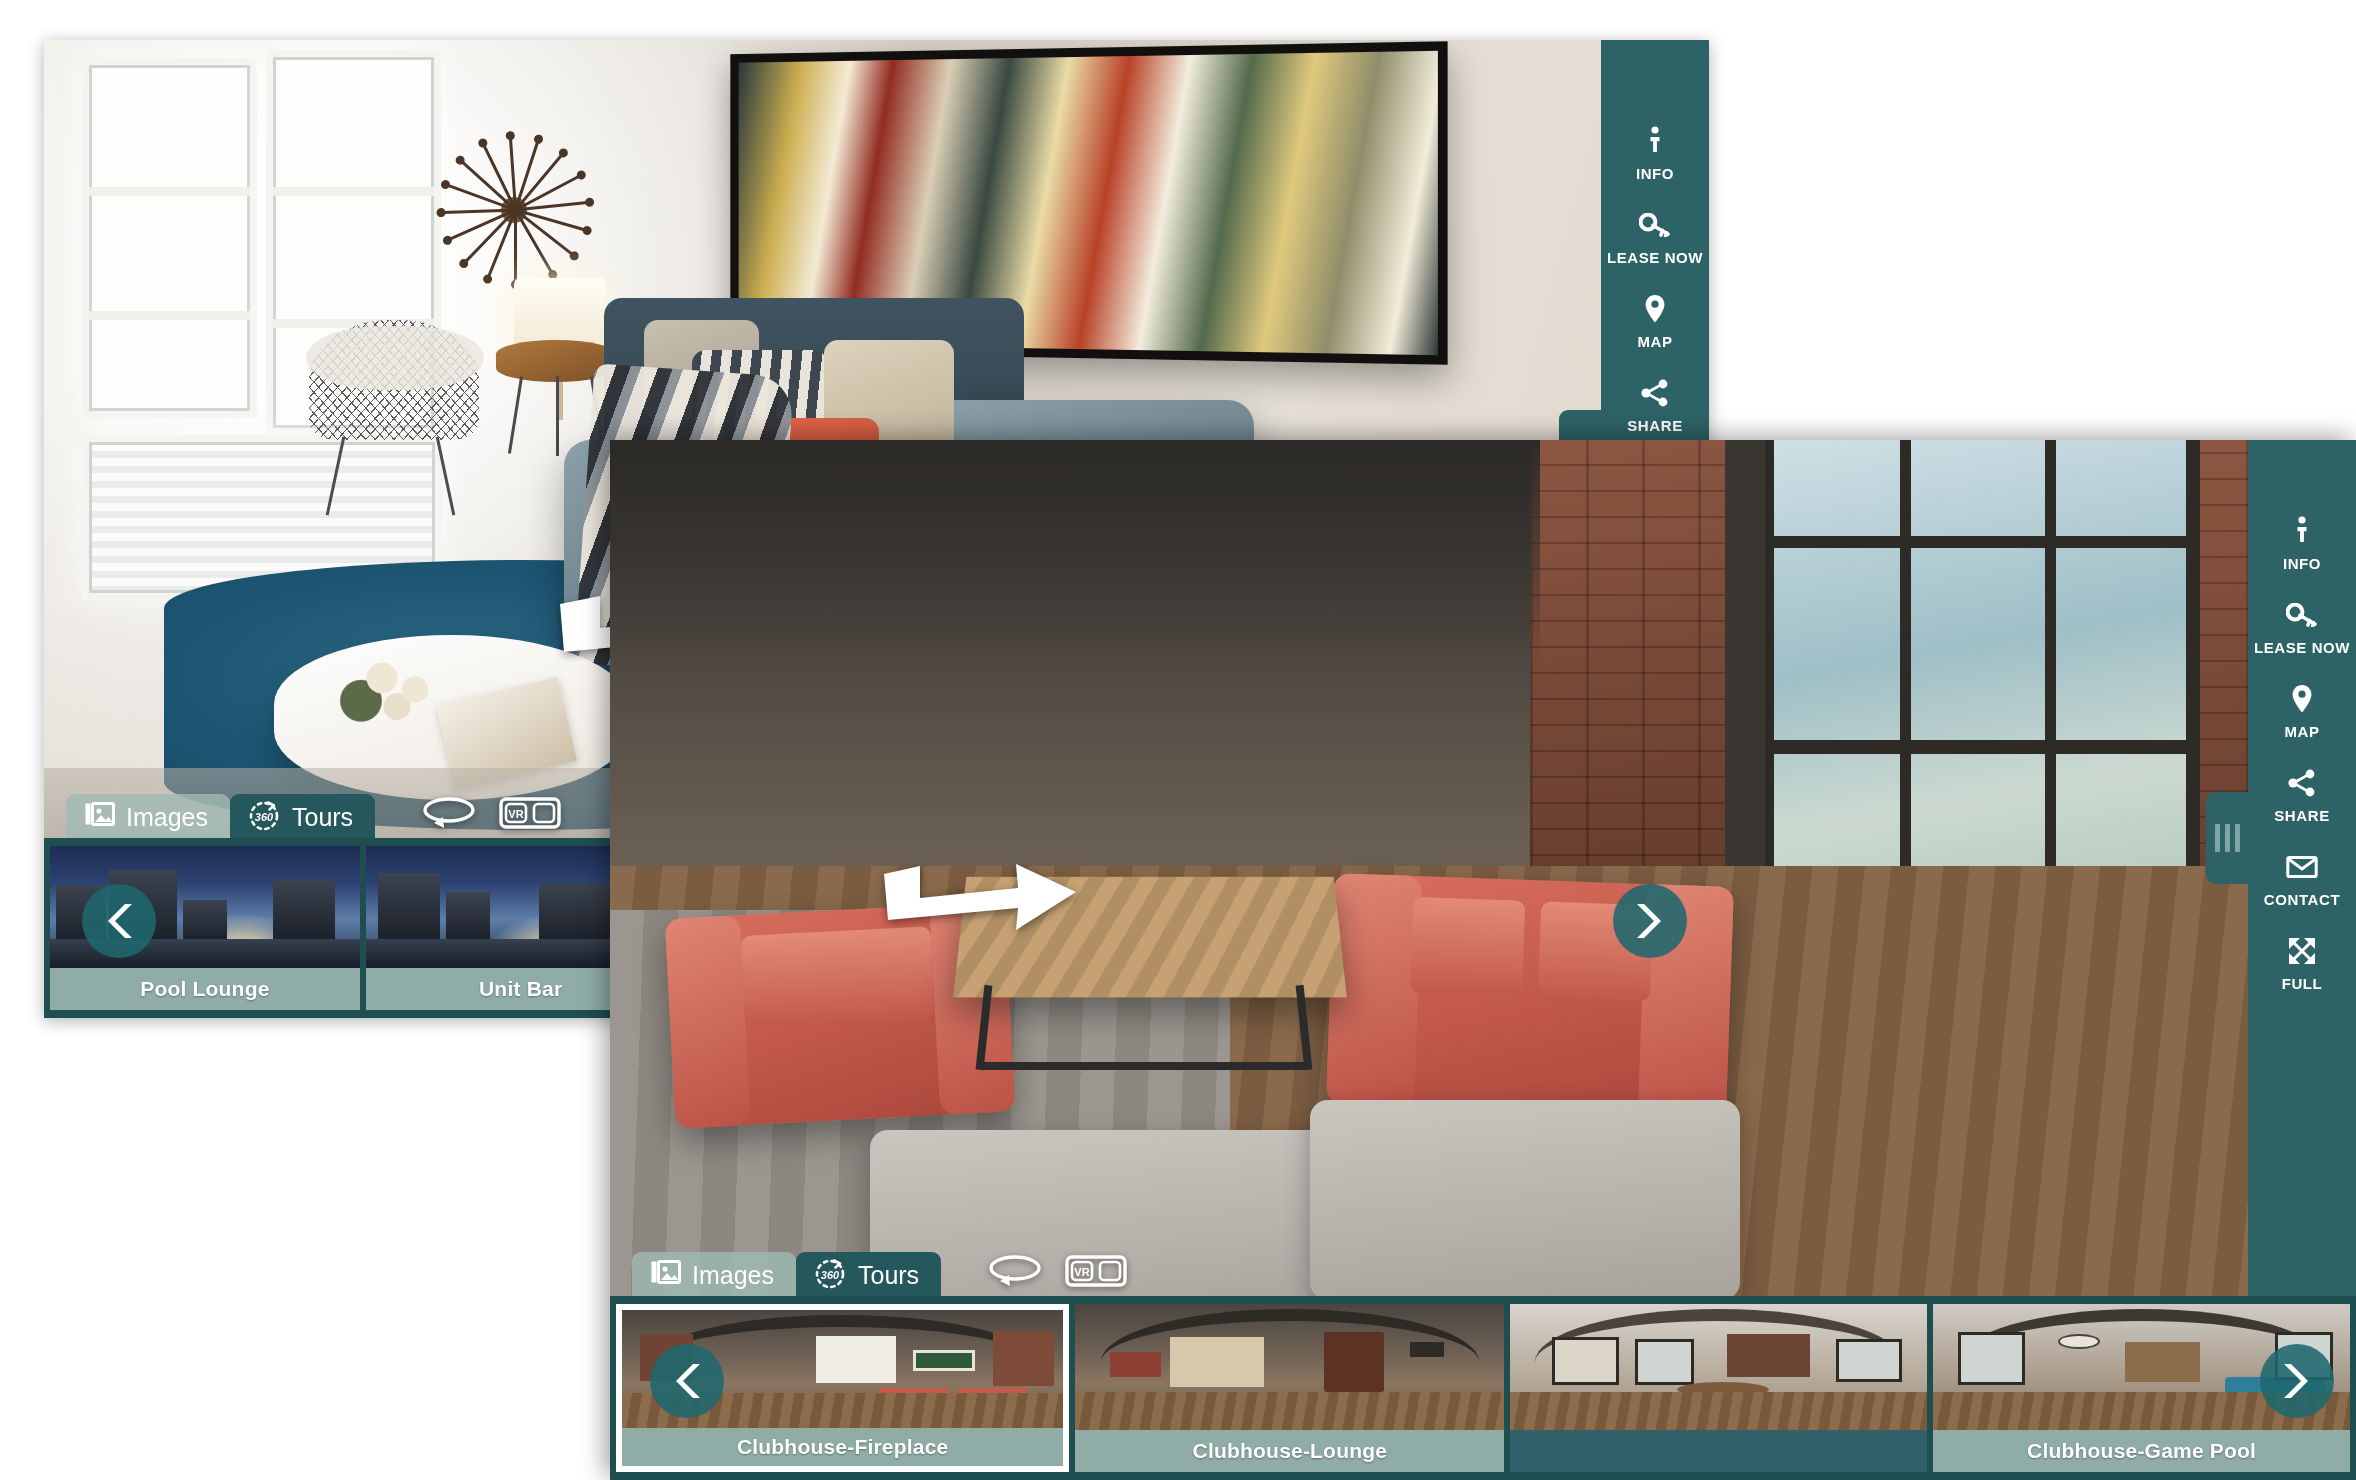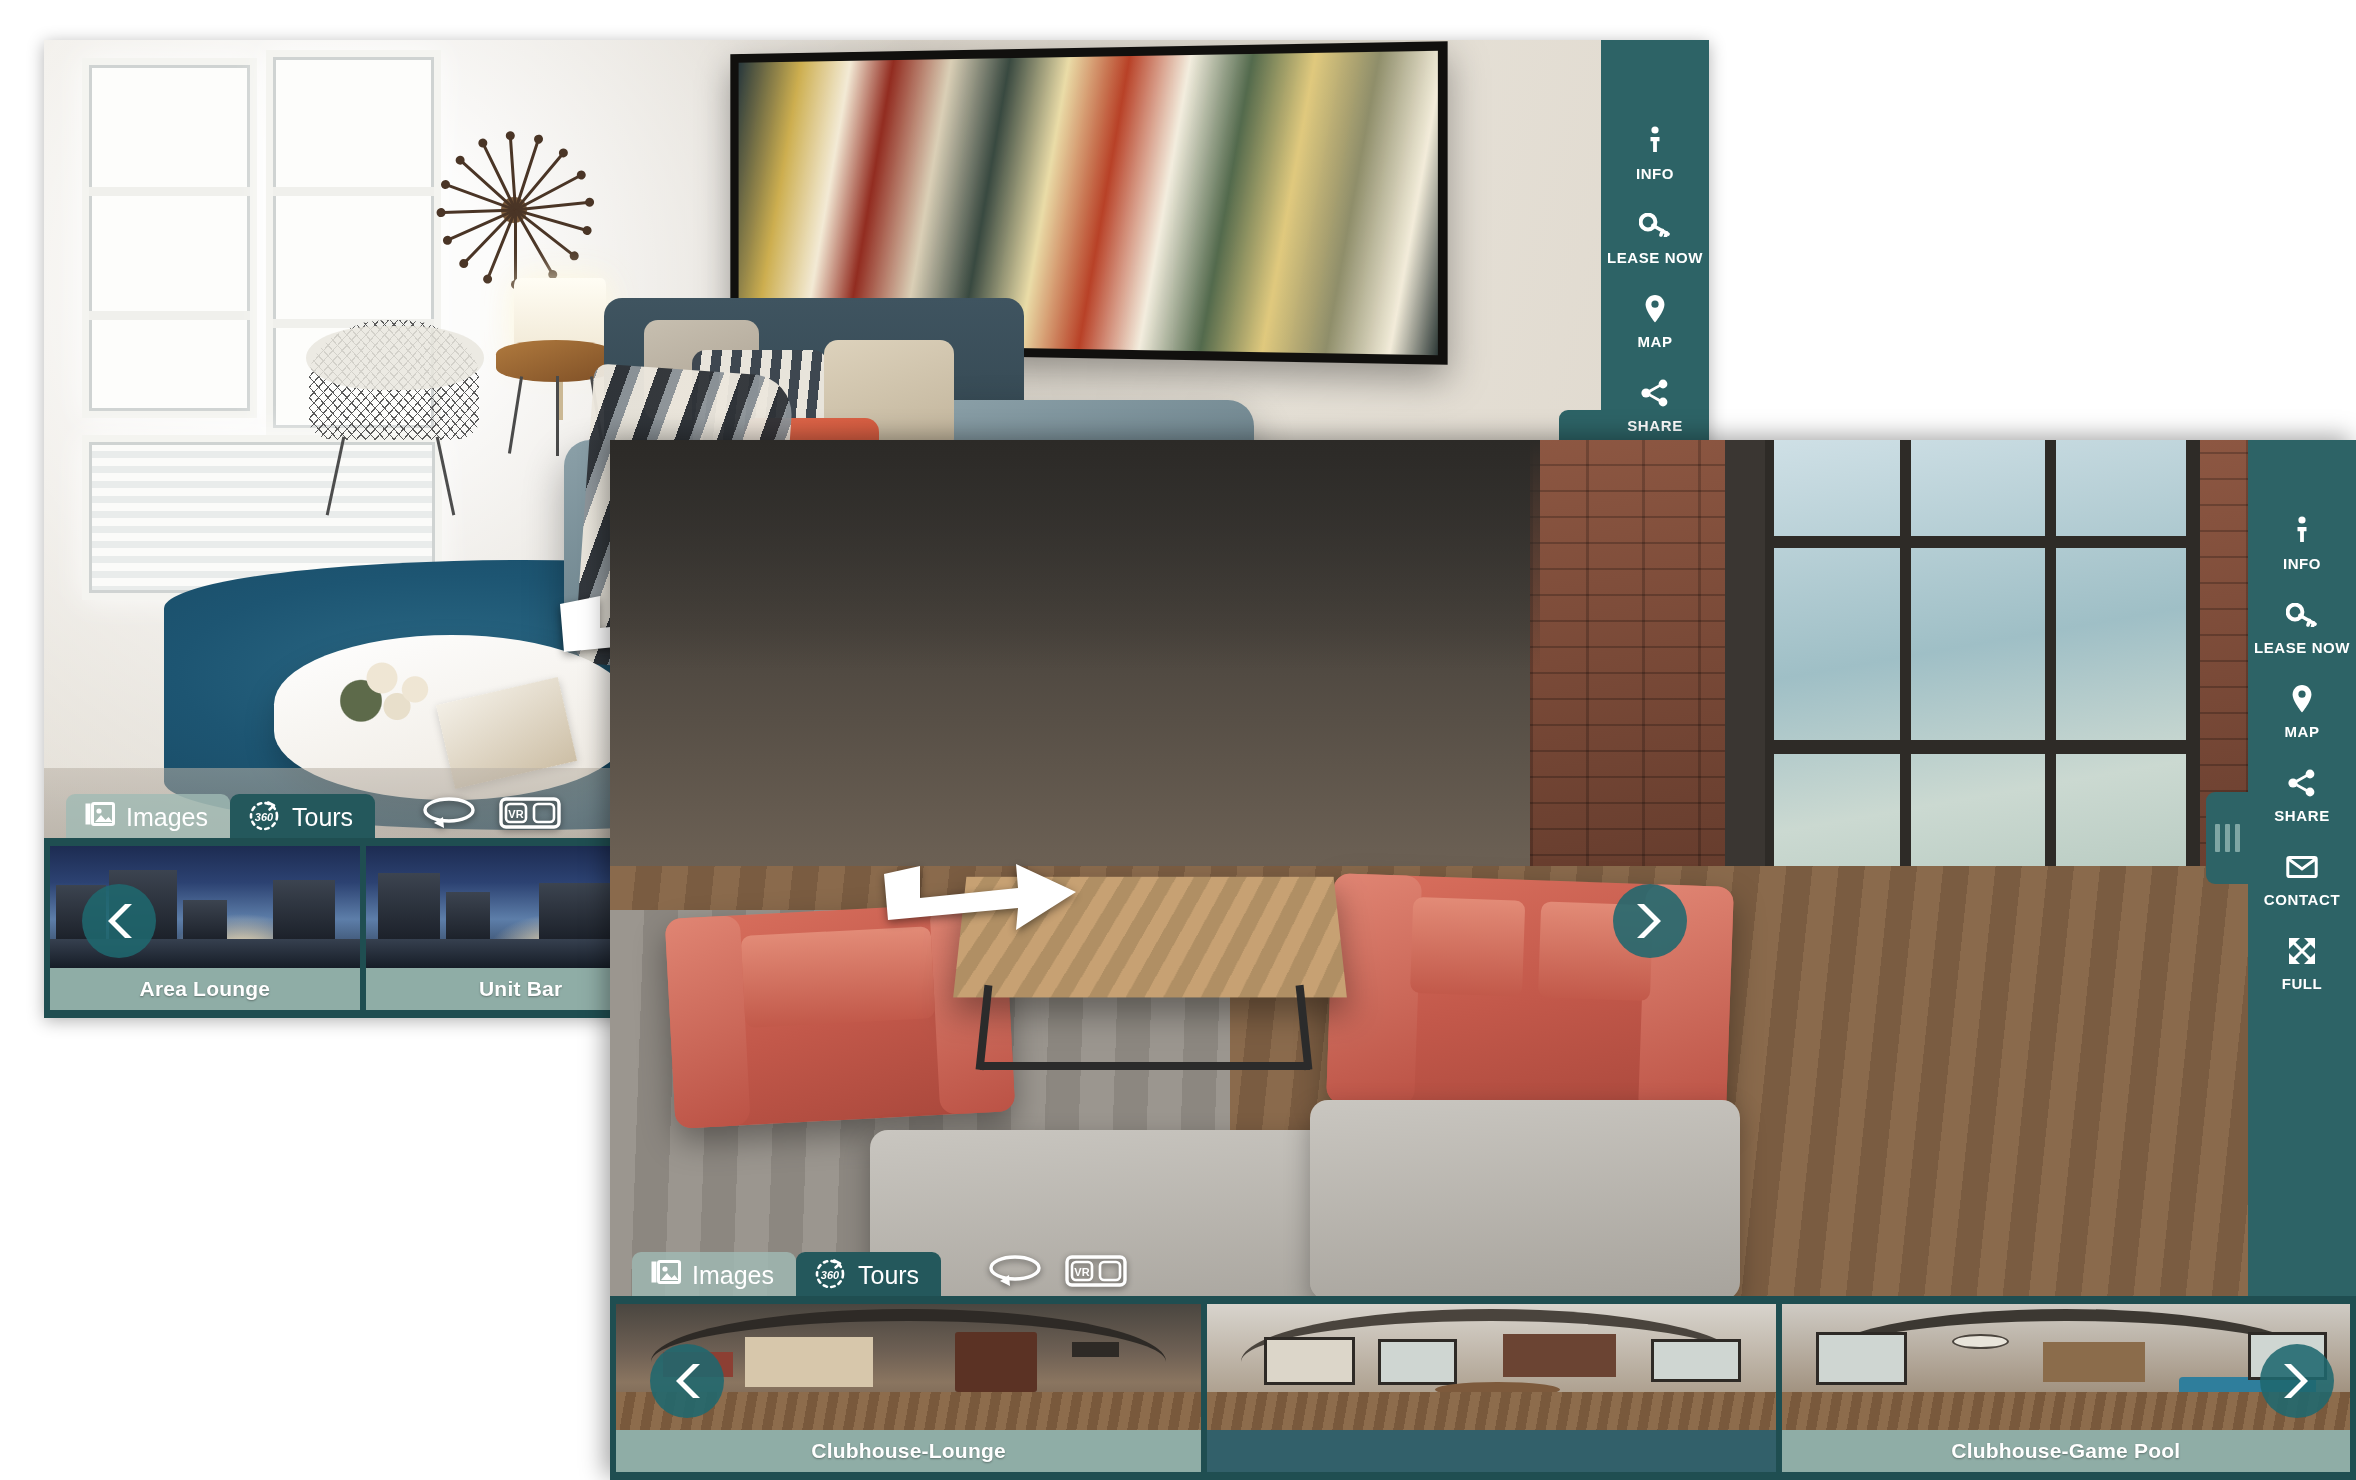--- a/index.html
+++ b/index.html
@@ -398,21 +398,21 @@
         <div class="img">
             <div class="tp tp-night">
           <div class="bld" style="left:2%;width:16%;height:46%;"></div>
           <div class="bld" style="left:19%;width:22%;height:58%;"></div>
           <div class="bld" style="left:43%;width:14%;height:34%;"></div>
           <div class="bld" style="left:72%;width:20%;height:50%;"></div>
           <div class="water"></div>
             </div>
           </div>
         <div class="cap">
-            <span>Area Lounge</span>
+            <span>Pool Lounge</span>
           </div>
       </div>
 
       <div class="thumb" style="flex:1 1 0;">
         <div class="img">
             <div class="tp tp-night">
           <div class="bld" style="left:4%;width:20%;height:56%;"></div>
           <div class="bld" style="left:26%;width:14%;height:40%;"></div>
           <div class="bld" style="left:56%;width:24%;height:48%;"></div>
           <div class="bld" style="left:82%;width:16%;height:58%;"></div>
@@ -641,20 +641,37 @@
       </div>
     </div>
 
     <div class="strip">
       <div class="nav-btn nav-prev">
         <svg width="34" height="40" viewBox="0 0 34 40">
             <path d="M30 3 L13 20 L30 37 L23 37 L6 20 L23 3 Z" fill="#fff"></path>
           </svg>
       </div>
 
+      <div class="thumb sel" style="flex:1.08 1 0;">
+        <div class="img">
+            <div class="tp tp-club">
+              <div class="arch"></div>
+          <div style="position:absolute;left:4%;top:20%;width:12%;height:40%;background:#6f4434;"></div>
+          <div style="position:absolute;left:44%;top:22%;width:18%;height:40%;background:#efece5;"></div>
+          <div style="position:absolute;left:66%;top:34%;width:14%;height:18%;background:#2f5b3b;border:3px solid #e9e5da;"></div>
+          <div style="position:absolute;left:84%;top:18%;width:14%;height:46%;background:#7d4b38;"></div>
+          <div style="position:absolute;left:58%;top:66%;width:16%;height:14%;background:#c9584c;border-radius:5px;"></div>
+          <div style="position:absolute;left:76%;top:66%;width:16%;height:14%;background:#c9584c;border-radius:5px;"></div>
+          <div class="fl"></div>
+            </div>
+          </div>
+        <div class="cap">
+            <span>Clubhouse-Fireplace</span>
+          </div>
+      </div>
 
       <div class="thumb" style="flex:1.05 1 0;">
         <div class="img">
             <div class="tp tp-club">
               <div class="arch"></div>
           <div style="position:absolute;left:22%;top:26%;width:22%;height:40%;background:#d7c7ab;"></div>
           <div style="position:absolute;left:58%;top:22%;width:14%;height:48%;background:#5b3224;border-radius:3px;"></div>
           <div style="position:absolute;left:8%;top:38%;width:12%;height:20%;background:#8c3f33;"></div>
           <div style="position:absolute;left:78%;top:30%;width:8%;height:12%;background:#2e2a26;"></div>
           <div class="fl"></div>

